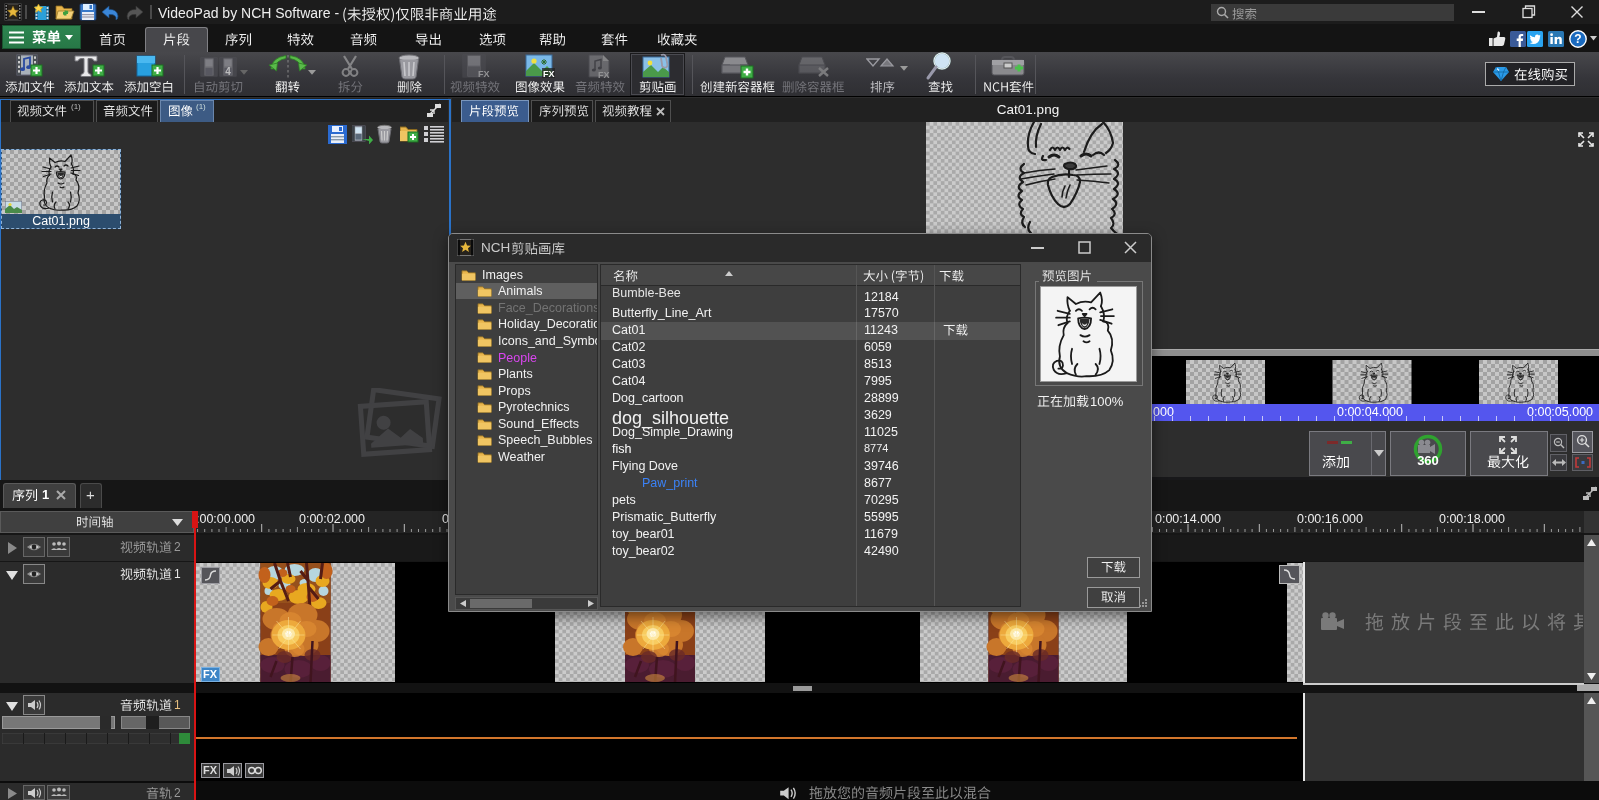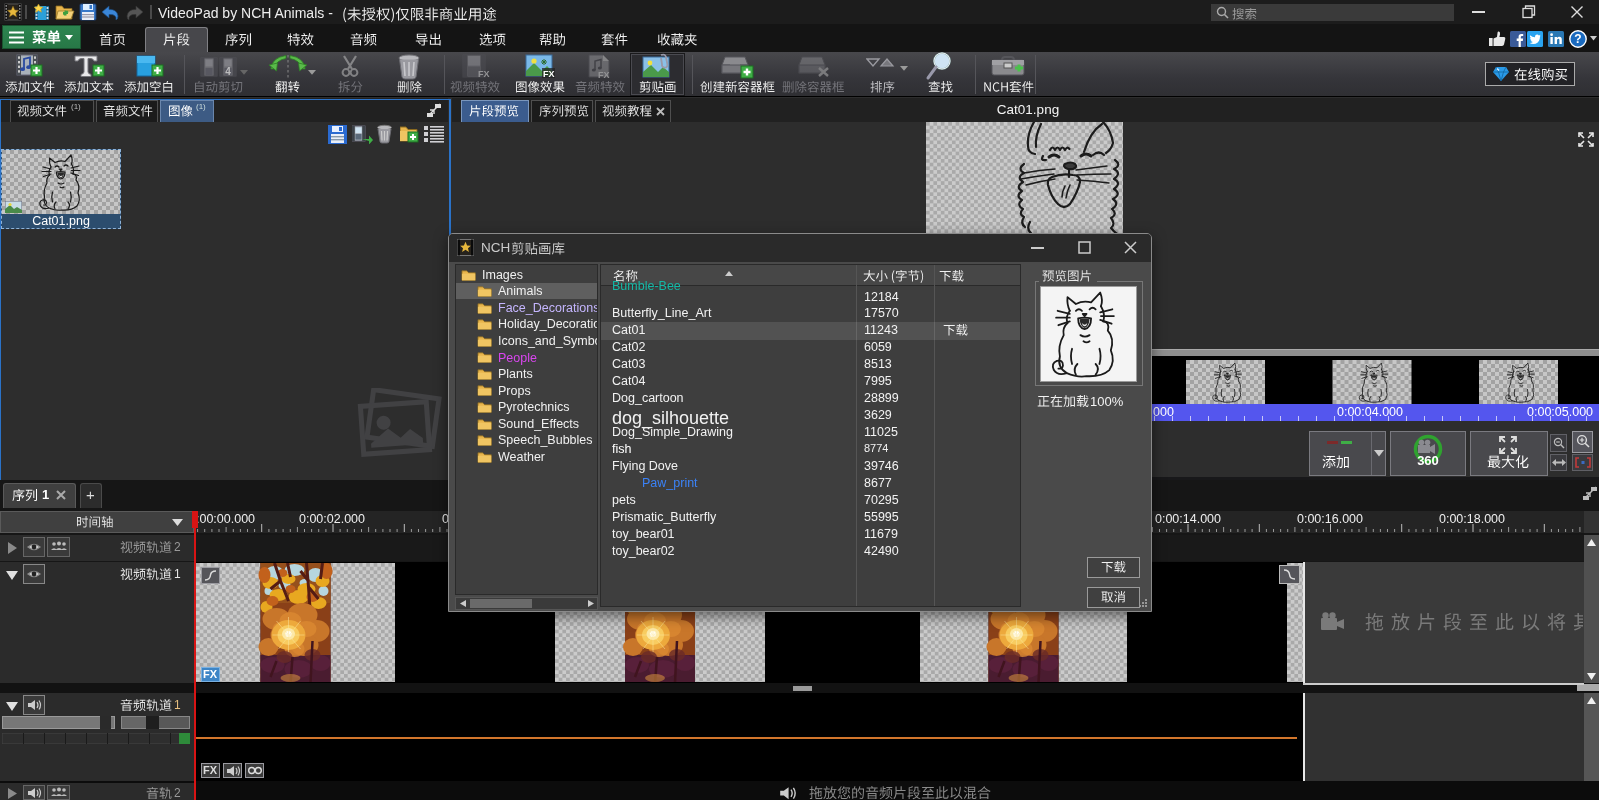--- a/index.html
+++ b/index.html
@@ -199,21 +199,21 @@
 <rect x="3" y="11" width="12" height="1.2" fill="#99a"></rect>
     <rect x="3" y="13.4" width="12" height="1.2" fill="#99a"></rect>
 </svg>
 <svg class="abs" style="left:99px;top:4px" width="22" height="17">
 <path d="M3 8 L10 2 L10 5.5 Q18 5 19 12 Q19 15 17 16 Q18 10 10 10.5 L10 14 Z" fill="#3a86d8" stroke="#1c4c80" stroke-width=".7"></path>
 </svg>
 <svg class="abs" style="left:124px;top:4px" width="22" height="17">
 <path d="M19 8 L12 2 L12 5.5 Q4 5 3 12 Q3 15 5 16 Q4 10 12 10.5 L12 14 Z" fill="#555" stroke="#333" stroke-width=".7"></path>
 </svg>
 <div class="abs" style="left:150px;top:5px;width:2px;height:14px;background:#4a4a4a"></div>
-<div class="lat" style="left:158px;top:4.5px;font-size:14px;color:#eee">VideoPad by NCH Animals - </div>
+<div class="lat" style="left:158px;top:4.5px;font-size:14px;color:#eee">VideoPad by NCH Software - </div>
 <svg class="abs " style="left:341.0px;top:5.0px" width="156" height="20">
     <path fill="#eee" transform="translate(1,14.5)" d="M3.5 2.8 4.3 2.5C3 0.4 2.4 -2 2.4 -4.5C2.4 -7 3 -9.4 4.3 -11.5L3.5 -11.9C2.1 -9.7 1.3 -7.4 1.3 -4.5C1.3 -1.7 2.1 0.7 3.5 2.8Z M11.6 -12.2V-9.8H6.8V-8.7H11.6V-6.2H5.8V-5.1H10.9C9.6 -3.3 7.4 -1.5 5.4 -0.6C5.6 -0.3 6 0.1 6.2 0.3C8.1 -0.6 10.2 -2.4 11.6 -4.3V1.2H12.7V-4.4C14.1 -2.4 16.2 -0.6 18.1 0.4C18.3 0.1 18.7 -0.4 18.9 -0.6C16.9 -1.5 14.7 -3.3 13.3 -5.1H18.6V-6.2H12.7V-8.7H17.6V-9.8H12.7V-12.2Z M32 -12.1C30.3 -11.6 27.2 -11.3 24.7 -11.2C24.8 -10.9 24.9 -10.6 24.9 -10.3C27.5 -10.5 30.7 -10.8 32.7 -11.3ZM25.2 -9.8C25.5 -9.1 25.9 -8.3 26 -7.8L26.9 -8.1C26.8 -8.7 26.4 -9.5 26 -10ZM28 -10.1C28.3 -9.4 28.5 -8.6 28.6 -8L29.5 -8.3C29.4 -8.8 29.2 -9.6 28.9 -10.3ZM24.6 -7.7V-5.4H25.6V-6.8H32.1V-5.4H33.1V-7.7H31.3C31.8 -8.4 32.3 -9.3 32.8 -10.1L31.7 -10.5C31.4 -9.6 30.8 -8.5 30.3 -7.7L30.4 -7.7ZM30.9 -4.2C30.4 -3.2 29.6 -2.4 28.7 -1.7C27.9 -2.4 27.3 -3.2 26.8 -4.2ZM25.3 -5.1V-4.2H26.5L25.9 -4C26.3 -2.9 27 -1.9 27.9 -1.2C26.7 -0.5 25.4 -0.1 24 0.2C24.2 0.4 24.4 0.9 24.5 1.1C26 0.8 27.4 0.3 28.7 -0.5C29.8 0.3 31.1 0.8 32.7 1.2C32.9 0.9 33.1 0.5 33.4 0.2C31.9 -0 30.6 -0.5 29.6 -1.1C30.8 -2.1 31.7 -3.3 32.2 -4.8L31.6 -5.1L31.4 -5.1ZM21.8 -12.2V-9.3H20V-8.2H21.8V-5.2L19.8 -4.6L20.1 -3.5L21.8 -4.1V-0.1C21.8 0.1 21.7 0.2 21.5 0.2C21.3 0.2 20.8 0.2 20.2 0.1C20.3 0.4 20.4 0.9 20.5 1.2C21.4 1.2 22 1.1 22.3 1C22.6 0.8 22.8 0.5 22.8 -0.1V-4.4L24.4 -4.9L24.3 -5.9L22.8 -5.5V-8.2H24.3V-9.3H22.8V-12.2Z M46.3 -9.8C45.8 -7.3 44.9 -5.2 43.8 -3.5C42.7 -5.2 42 -7.2 41.6 -9.8ZM40 -10.8V-9.8H40.5C41.1 -6.8 41.8 -4.5 43.1 -2.6C42 -1.3 40.6 -0.3 39.2 0.2C39.5 0.4 39.7 0.9 39.9 1.1C41.3 0.5 42.6 -0.5 43.7 -1.7C44.6 -0.6 45.7 0.3 47.2 1.2C47.3 0.9 47.6 0.6 47.9 0.3C46.5 -0.5 45.3 -1.5 44.4 -2.6C45.9 -4.6 47 -7.2 47.5 -10.7L46.8 -10.9L46.6 -10.8ZM37 -12.2V-9.1H34.6V-8.1H36.7C36.2 -6.1 35.2 -3.8 34.2 -2.6C34.4 -2.3 34.7 -1.8 34.8 -1.5C35.6 -2.5 36.4 -4.3 37 -6.1V1.1H38V-6.2C38.7 -5.4 39.5 -4.3 39.8 -3.8L40.5 -4.7C40.1 -5.2 38.5 -7 38 -7.5V-8.1H40V-9.1H38V-12.2Z M49.8 2.8C51.2 0.7 52 -1.7 52 -4.5C52 -7.4 51.2 -9.7 49.8 -11.9L49 -11.5C50.3 -9.4 50.9 -7 50.9 -4.5C50.9 -2 50.3 0.4 49 2.5Z M58.6 -10.6V-9.6H59.3L59.1 -9.5C59.7 -6.8 60.6 -4.5 61.9 -2.7C60.7 -1.3 59.2 -0.3 57.6 0.2C57.8 0.5 58.1 0.9 58.3 1.1C59.9 0.5 61.3 -0.5 62.6 -1.8C63.7 -0.6 65 0.4 66.7 1.1C66.8 0.8 67.1 0.4 67.4 0.2C65.7 -0.4 64.4 -1.4 63.3 -2.6C64.8 -4.6 66 -7.1 66.5 -10.4L65.8 -10.6L65.6 -10.6ZM60.1 -9.6H65.3C64.8 -7.1 63.8 -5.1 62.6 -3.5C61.5 -5.2 60.7 -7.2 60.1 -9.6ZM57.6 -12.1C56.7 -9.8 55.2 -7.6 53.7 -6.2C53.9 -5.9 54.2 -5.3 54.3 -5.1C54.9 -5.6 55.5 -6.3 56 -7V1.1H57.1V-8.6C57.7 -9.6 58.2 -10.7 58.6 -11.8Z M69.1 -11.6V1.1H70.1V-10.6H72.2C71.9 -9.6 71.5 -8.4 71.1 -7.3C72.1 -6.2 72.4 -5.2 72.4 -4.4C72.4 -3.9 72.3 -3.5 72.1 -3.3C71.9 -3.3 71.8 -3.2 71.6 -3.2C71.4 -3.2 71.1 -3.2 70.8 -3.2C70.9 -3 71 -2.5 71 -2.3C71.4 -2.3 71.7 -2.3 72 -2.3C72.3 -2.3 72.6 -2.4 72.8 -2.6C73.2 -2.9 73.3 -3.5 73.3 -4.3C73.3 -5.2 73.1 -6.2 72.1 -7.4C72.5 -8.6 73.1 -10 73.5 -11.2L72.8 -11.6L72.6 -11.6ZM79.6 -7.9V-6.1H75.3V-7.9ZM79.6 -8.8H75.3V-10.6H79.6ZM74.2 1.2C74.4 1 74.9 0.8 77.9 0C77.9 -0.2 77.8 -0.7 77.9 -1L75.3 -0.4V-5.2H76.7C77.4 -2.3 78.8 -0 81.1 1.1C81.2 0.8 81.5 0.3 81.8 0.1C80.6 -0.4 79.7 -1.2 79 -2.2C79.8 -2.7 80.7 -3.3 81.5 -3.9L80.8 -4.7C80.2 -4.2 79.3 -3.5 78.5 -3C78.1 -3.6 77.9 -4.4 77.6 -5.2H80.6V-11.5H74.2V-0.8C74.2 -0.2 73.9 0.1 73.7 0.3C73.8 0.5 74.1 0.9 74.2 1.2Z M90.7 -12.1V1.2H91.8V-2.3H96.2V-3.4H91.8V-5.7H95.6V-6.7H91.8V-8.9H95.9V-10H91.8V-12.1ZM83.1 -3.4V-2.3H87.4V1.1H88.5V-12.1H87.4V-10H83.4V-8.9H87.4V-6.7H83.7V-5.7H87.4V-3.4Z M100.8 -9.3C101.1 -8.8 101.5 -8.1 101.7 -7.6L102.7 -8C102.5 -8.5 102.1 -9.1 101.7 -9.7ZM104.9 -5.9C105.9 -5.2 107.1 -4.2 107.8 -3.6L108.4 -4.4C107.8 -4.9 106.5 -5.9 105.5 -6.5ZM102.5 -6.4C101.9 -5.7 100.9 -4.9 100 -4.4C100.2 -4.2 100.4 -3.7 100.5 -3.6C101.4 -4.2 102.6 -5.2 103.3 -6ZM106.4 -9.6C106.1 -9 105.7 -8.2 105.3 -7.6H98.5V1.1H99.6V-6.7H108.6V-0.1C108.6 0.2 108.5 0.2 108.3 0.2C108.1 0.3 107.2 0.3 106.3 0.2C106.5 0.5 106.6 0.8 106.7 1.1C107.9 1.1 108.6 1.1 109.1 0.9C109.5 0.8 109.6 0.5 109.6 -0V-7.6H106.4C106.8 -8.1 107.2 -8.7 107.5 -9.3ZM101.4 -4V-0H102.3V-0.7H106.7V-4ZM102.3 -3.2H105.8V-1.5H102.3ZM103.2 -12C103.4 -11.6 103.6 -11 103.8 -10.6H97.7V-9.7H110.4V-10.6H105C104.8 -11.1 104.5 -11.7 104.2 -12.2Z M123.7 -8.8C123.1 -7.2 122.1 -5.1 121.3 -3.8L122.2 -3.3C123 -4.7 124 -6.7 124.7 -8.3ZM112.5 -8.5C113.3 -6.9 114.1 -4.7 114.5 -3.4L115.6 -3.8C115.2 -5.1 114.3 -7.2 113.5 -8.8ZM119.8 -12V-0.7H117.3V-12H116.2V-0.7H112.2V0.4H125V-0.7H120.9V-12Z M128 -11.2V-5.9C128 -3.9 127.9 -1.3 126.3 0.5C126.5 0.7 126.9 1 127.1 1.2C128.2 0 128.7 -1.7 128.9 -3.3H132.6V1H133.7V-3.3H137.6V-0.3C137.6 -0.1 137.5 0 137.2 0C136.9 0.1 135.9 0.1 134.9 0C135.1 0.3 135.2 0.8 135.3 1.1C136.7 1.1 137.5 1.1 138 0.9C138.5 0.7 138.7 0.4 138.7 -0.3V-11.2ZM129.1 -10.1H132.6V-7.8H129.1ZM137.6 -10.1V-7.8H133.7V-10.1ZM129.1 -6.8H132.6V-4.3H129C129.1 -4.9 129.1 -5.4 129.1 -5.9ZM137.6 -6.8V-4.3H133.7V-6.8Z M146.5 -4.6C146 -3.6 145.3 -2.7 144.5 -2C144.7 -1.9 145.1 -1.6 145.3 -1.4C146.1 -2.1 146.9 -3.3 147.4 -4.3ZM150.9 -4.2C151.7 -3.4 152.6 -2.2 152.9 -1.5L153.8 -1.9C153.5 -2.7 152.6 -3.8 151.8 -4.6ZM141.4 -11C142.3 -10.4 143.4 -9.6 143.9 -9.1L144.7 -9.8C144.1 -10.4 143 -11.2 142.2 -11.6ZM145 -6.1V-5.2H148.8V-1.9C148.8 -1.8 148.7 -1.7 148.5 -1.7C148.3 -1.7 147.8 -1.7 147.1 -1.7C147.3 -1.4 147.4 -1 147.5 -0.8C148.4 -0.8 148.9 -0.8 149.3 -0.9C149.7 -1.1 149.8 -1.4 149.8 -1.9V-5.2H153.9V-6.1H149.8V-7.6H152V-8.5H146.6V-7.6H148.8V-6.1ZM144 -7.1H141V-6.1H142.9V-1.5C142.3 -1.2 141.6 -0.6 140.9 0.2L141.6 1.1C142.3 0.2 143 -0.7 143.5 -0.7C143.9 -0.7 144.4 -0.2 144.9 0.2C145.9 0.8 147.1 1 148.9 1C150.5 1 152.9 0.9 153.9 0.8C153.9 0.5 154.1 -0 154.2 -0.3C152.8 -0.1 150.6 -0 148.9 -0C147.3 -0 146.1 -0.1 145.2 -0.7C144.6 -1.1 144.3 -1.4 144 -1.5ZM149 -12.3C148 -10.7 146.1 -9.2 144.2 -8.4C144.4 -8.1 144.8 -7.8 144.9 -7.5C146.5 -8.3 148 -9.5 149.2 -10.9C150.3 -9.5 152.1 -8.3 153.6 -7.7C153.8 -8 154.1 -8.4 154.4 -8.7C152.7 -9.2 150.8 -10.4 149.7 -11.6L150 -11.9Z"></path>
   </svg>
 <div class="abs" style="left:1211px;top:4px;width:243px;height:17px;background:#3a3a3a"></div>
 <svg class="abs" style="left:1216px;top:6px" width="13" height="13">
 <circle cx="5.5" cy="5.5" r="4" fill="none" stroke="#aaa" stroke-width="1.4"></circle>
     <path d="M8.5 8.5 L12 12" stroke="#aaa" stroke-width="1.6"></path>
   </svg>
 <svg class="abs " style="left:1231.0px;top:6.0px" width="27" height="17">
     <path fill="#9a9a9a" transform="translate(1,12.5)" d="M2.1 -10.5V-8H0.6V-7.1H2.1V-4.4L0.5 -3.9L0.7 -3L2.1 -3.5V-0.2C2.1 0 2 0 1.9 0C1.7 0.1 1.3 0.1 0.8 0C0.9 0.3 1 0.7 1.1 0.9C1.8 1 2.3 0.9 2.6 0.8C2.9 0.6 3 0.3 3 -0.2V-3.8L4.4 -4.4L4.2 -5.2L3 -4.8V-7.1H4.2V-8H3V-10.5ZM4.7 -3.6V-2.8H5.3L5.2 -2.8C5.7 -2 6.4 -1.2 7.3 -0.7C6.2 -0.2 5 0.1 3.8 0.2C4 0.5 4.1 0.8 4.2 1C5.6 0.8 7 0.4 8.1 -0.2C9.1 0.4 10.2 0.7 11.5 1C11.6 0.7 11.8 0.4 12 0.2C10.9 0 9.9 -0.3 9 -0.7C10 -1.3 10.9 -2.2 11.4 -3.4L10.8 -3.7L10.7 -3.6H8.5V-4.8H11.4V-9.5H9V-8.7H10.6V-7.5H9.1V-6.8H10.6V-5.6H8.5V-10.5H7.7V-5.6H5.7V-6.8H7.1V-7.5H5.7V-8.7C6.4 -8.9 7 -9.1 7.6 -9.4L6.9 -10.1C6.5 -9.7 5.6 -9.4 4.9 -9.2V-4.8H7.7V-3.6ZM10.1 -2.8C9.6 -2.1 9 -1.5 8.2 -1.1C7.3 -1.6 6.6 -2.1 6.1 -2.8Z M20.4 -1.3C21.5 -0.7 22.8 0.2 23.5 0.7L24.2 0.2C23.5 -0.4 22.2 -1.2 21.1 -1.8ZM16.1 -1.7C15.4 -1 14.3 -0.3 13.3 0.1C13.5 0.3 13.8 0.6 14 0.8C15 0.2 16.2 -0.6 17 -1.4ZM14.9 -4C15.1 -4.1 15.5 -4.1 17.8 -4.3C16.7 -3.8 15.9 -3.4 15.5 -3.2C14.7 -3 14.2 -2.8 13.8 -2.7C13.9 -2.5 14 -2.1 14 -1.9C14.3 -2 14.8 -2.1 18.5 -2.3V-0.1C18.5 0 18.4 0.1 18.2 0.1C18 0.1 17.4 0.1 16.6 0.1C16.7 0.3 16.9 0.7 16.9 0.9C17.9 0.9 18.5 0.9 18.9 0.8C19.3 0.7 19.4 0.4 19.4 -0.1V-2.4L22.5 -2.6C22.8 -2.2 23.1 -1.9 23.3 -1.6L24 -2.1C23.5 -2.8 22.4 -3.8 21.5 -4.5L20.8 -4.1C21.1 -3.8 21.5 -3.5 21.8 -3.2L16.4 -2.9C18.1 -3.6 19.9 -4.4 21.6 -5.4L20.9 -6C20.4 -5.6 19.8 -5.3 19.1 -5L16.4 -4.8C17.2 -5.2 18.1 -5.8 18.9 -6.3L18.5 -6.6H23.3V-5.1H24.2V-7.4H19.2V-8.6H24V-9.4H19.2V-10.5H18.3V-9.4H13.4V-8.6H18.3V-7.4H13.3V-5.1H14.2V-6.6H17.9C17 -5.9 15.9 -5.3 15.6 -5.1C15.2 -5 14.9 -4.8 14.7 -4.8C14.8 -4.6 14.9 -4.2 14.9 -4Z"></path>
@@ -1182,21 +1182,21 @@
       <g transform="scale(0.95)">
         <use href="#folder"></use>
       </g>
     </svg>
     <div class="lat" style="left:42px;top:19.2px;font-size:12.5px;color:#f0f0f0">Animals</div>
     <svg class="abs" style="left:21px;top:35.6px" width="16" height="14">
       <g transform="scale(0.95)">
         <use href="#folder"></use>
       </g>
     </svg>
-    <div class="lat" style="left:42px;top:35.8px;font-size:12.5px;color:#c4b5fd">Face_Decorations</div>
+    <div class="lat" style="left:42px;top:35.8px;font-size:12.5px;color:#737373">Face_Decorations</div>
     <svg class="abs" style="left:21px;top:52.2px" width="16" height="14">
       <g transform="scale(0.95)">
         <use href="#folder"></use>
       </g>
     </svg>
     <div class="lat" style="left:42px;top:52.4px;font-size:12.5px;color:#f0f0f0">Holiday_Decorations</div>
     <svg class="abs" style="left:21px;top:68.7px" width="16" height="14">
       <g transform="scale(0.95)">
         <use href="#folder"></use>
       </g>
@@ -1262,21 +1262,21 @@
     <path d="M0 5 L8 5 L4 0 Z" fill="#ccc"></path>
   </svg>
 <svg class="abs " style="left:862.0px;top:268.0px" width="63" height="17">
     <path fill="#f0f0f0" transform="translate(1,12.5)" d="M5.8 -10.5C5.8 -9.5 5.8 -8.2 5.6 -6.9H0.8V-6H5.4C4.9 -3.6 3.7 -1.2 0.5 0.2C0.8 0.4 1.1 0.7 1.2 1C4.3 -0.4 5.7 -2.8 6.3 -5.2C7.2 -2.4 8.8 -0.2 11.3 1C11.4 0.7 11.7 0.3 12 0.1C9.6 -0.9 7.9 -3.2 7 -6H11.8V-6.9H6.6C6.8 -8.2 6.8 -9.5 6.8 -10.5Z M18.3 -10.3V-0.3C18.3 -0.1 18.2 0 17.9 0C17.7 0.1 16.8 0.1 15.9 0C16 0.3 16.2 0.7 16.3 1C17.4 1 18.2 1 18.7 0.8C19.1 0.7 19.3 0.4 19.3 -0.3V-10.3ZM21.3 -7.1C22.4 -5.3 23.4 -3 23.7 -1.5L24.7 -1.9C24.4 -3.4 23.3 -5.7 22.2 -7.5ZM15 -7.4C14.7 -5.7 14 -3.6 12.9 -2.2C13.2 -2.1 13.6 -1.9 13.8 -1.7C14.9 -3.1 15.7 -5.4 16.1 -7.2Z M30.8 2.5 31.5 2.1C30.4 0.4 29.9 -1.8 29.9 -3.9C29.9 -6 30.4 -8.1 31.5 -9.9L30.8 -10.2C29.6 -8.3 28.9 -6.3 28.9 -3.9C28.9 -1.4 29.6 0.6 30.8 2.5Z M37.8 -4.5V-3.8H32.9V-2.9H37.8V-0.2C37.8 0 37.7 0.1 37.5 0.1C37.3 0.1 36.4 0.1 35.6 0.1C35.8 0.3 35.9 0.7 36 1C37.1 1 37.7 1 38.2 0.8C38.6 0.7 38.8 0.4 38.8 -0.2V-2.9H43.6V-3.8H38.8V-4.2C39.9 -4.8 41 -5.7 41.8 -6.5L41.1 -6.9L40.9 -6.9H34.9V-6H40C39.3 -5.5 38.5 -4.9 37.8 -4.5ZM37.3 -10.3C37.6 -10 37.8 -9.6 38 -9.2H33V-6.6H33.9V-8.3H42.6V-6.6H43.5V-9.2H39.1C38.9 -9.6 38.6 -10.2 38.2 -10.6Z M45.8 -6.1V-5.2H49V1H50V-5.2H54.2V-1.9C54.2 -1.7 54.1 -1.7 53.9 -1.7C53.6 -1.7 52.8 -1.7 51.9 -1.7C52 -1.4 52.1 -1 52.1 -0.7C53.3 -0.7 54.1 -0.7 54.6 -0.9C55 -1 55.1 -1.3 55.1 -1.9V-6.1ZM52.5 -10.5V-9.1H49.1V-10.5H48.1V-9.1H45.2V-8.2H48.1V-6.8H49.1V-8.2H52.5V-6.8H53.4V-8.2H56.4V-9.1H53.4V-10.5Z M58.3 2.5C59.4 0.6 60.1 -1.4 60.1 -3.9C60.1 -6.3 59.4 -8.3 58.3 -10.2L57.5 -9.9C58.6 -8.1 59.2 -6 59.2 -3.9C59.2 -1.8 58.6 0.4 57.5 2.1Z"></path>
   </svg>
 <svg class="abs " style="left:938.0px;top:268.0px" width="27" height="17">
     <path fill="#f0f0f0" transform="translate(1,12.5)" d="M0.7 -9.6V-8.6H5.5V1H6.5V-5.6C7.9 -4.9 9.6 -3.8 10.5 -3.1L11.2 -4C10.2 -4.7 8.2 -5.9 6.7 -6.6L6.5 -6.4V-8.6H11.8V-9.6Z M21.7 -9.8C22.3 -9.3 22.9 -8.6 23.2 -8.2L23.9 -8.7C23.6 -9.1 23 -9.8 22.4 -10.2ZM23 -6.3C22.7 -5.1 22.2 -3.9 21.6 -2.9C21.4 -4 21.2 -5.4 21.1 -6.9H24.4V-7.7H21.1C21 -8.6 21 -9.5 21 -10.5H20.1C20.1 -9.5 20.1 -8.6 20.2 -7.7H17.1V-8.8H19.3V-9.5H17.1V-10.5H16.2V-9.5H13.8V-8.8H16.2V-7.7H13.2V-6.9H20.2C20.3 -4.9 20.6 -3.2 21 -1.8C20.3 -0.9 19.6 -0.2 18.8 0.4C19.1 0.6 19.3 0.8 19.5 1C20.2 0.5 20.8 -0.1 21.3 -0.8C21.8 0.3 22.4 0.9 23.2 0.9C24.1 0.9 24.4 0.3 24.5 -1.6C24.3 -1.6 24 -1.8 23.8 -2C23.7 -0.6 23.6 -0 23.3 -0C22.8 -0 22.3 -0.6 21.9 -1.7C22.8 -3 23.4 -4.5 23.8 -6ZM13.3 -1.2 13.4 -0.3 16.7 -0.6V1H17.5V-0.7L19.8 -0.9V-1.7L17.5 -1.5V-2.7H19.5V-3.5H17.5V-4.5H16.7V-3.5H14.9C15.2 -3.9 15.5 -4.4 15.7 -4.9H19.8V-5.7H16.1C16.2 -6 16.4 -6.3 16.5 -6.6L15.6 -6.9C15.5 -6.5 15.3 -6.1 15.1 -5.7H13.4V-4.9H14.8C14.6 -4.5 14.4 -4.1 14.3 -4C14.1 -3.7 13.9 -3.4 13.7 -3.4C13.8 -3.1 14 -2.7 14 -2.5C14.1 -2.6 14.5 -2.7 15 -2.7H16.7V-1.4Z"></path>
   </svg>
 <div class="abs" style="left:856px;top:265px;width:1px;height:341px;background:#555"></div>
 <div class="abs" style="left:934px;top:265px;width:1px;height:341px;background:#555"></div>
-<div class="lat" style="left:612px;top:279px;font-size:12.5px;color:#14b8a6">Bumble-Bee</div>
+<div class="lat" style="left:612px;top:286px;font-size:12.5px;color:#e5e5e5">Bumble-Bee</div>
 <div class="lat" style="left:864px;top:289.5px;font-size:12.5px;color:#f2f2f2">12184</div>
 <div class="lat" style="left:612px;top:306.4px;font-size:12.5px;color:#f2f2f2">Butterfly_Line_Art</div>
 <div class="lat" style="left:864px;top:306.4px;font-size:12.5px;color:#f2f2f2">17570</div>
 <div class="abs" style="left:601px;top:322.4px;width:419px;height:17.5px;background:#525252"></div>
 <div class="abs" style="left:856px;top:322.4px;width:1px;height:17.5px;background:#666"></div>
 <div class="abs" style="left:934px;top:322.4px;width:1px;height:17.5px;background:#666"></div>
 <div class="lat" style="left:612px;top:323.4px;font-size:12.5px;color:#f2f2f2">Cat01</div>
 <div class="lat" style="left:864px;top:323.4px;font-size:12.5px;color:#f2f2f2">11243</div>
 <svg class="abs " style="left:942.0px;top:322.2px" width="27" height="17">
     <path fill="#f2f2f2" transform="translate(1,12.5)" d="M0.7 -9.6V-8.6H5.5V1H6.5V-5.6C7.9 -4.9 9.6 -3.8 10.5 -3.1L11.2 -4C10.2 -4.7 8.2 -5.9 6.7 -6.6L6.5 -6.4V-8.6H11.8V-9.6Z M21.7 -9.8C22.3 -9.3 22.9 -8.6 23.2 -8.2L23.9 -8.7C23.6 -9.1 23 -9.8 22.4 -10.2ZM23 -6.3C22.7 -5.1 22.2 -3.9 21.6 -2.9C21.4 -4 21.2 -5.4 21.1 -6.9H24.4V-7.7H21.1C21 -8.6 21 -9.5 21 -10.5H20.1C20.1 -9.5 20.1 -8.6 20.2 -7.7H17.1V-8.8H19.3V-9.5H17.1V-10.5H16.2V-9.5H13.8V-8.8H16.2V-7.7H13.2V-6.9H20.2C20.3 -4.9 20.6 -3.2 21 -1.8C20.3 -0.9 19.6 -0.2 18.8 0.4C19.1 0.6 19.3 0.8 19.5 1C20.2 0.5 20.8 -0.1 21.3 -0.8C21.8 0.3 22.4 0.9 23.2 0.9C24.1 0.9 24.4 0.3 24.5 -1.6C24.3 -1.6 24 -1.8 23.8 -2C23.7 -0.6 23.6 -0 23.3 -0C22.8 -0 22.3 -0.6 21.9 -1.7C22.8 -3 23.4 -4.5 23.8 -6ZM13.3 -1.2 13.4 -0.3 16.7 -0.6V1H17.5V-0.7L19.8 -0.9V-1.7L17.5 -1.5V-2.7H19.5V-3.5H17.5V-4.5H16.7V-3.5H14.9C15.2 -3.9 15.5 -4.4 15.7 -4.9H19.8V-5.7H16.1C16.2 -6 16.4 -6.3 16.5 -6.6L15.6 -6.9C15.5 -6.5 15.3 -6.1 15.1 -5.7H13.4V-4.9H14.8C14.6 -4.5 14.4 -4.1 14.3 -4C14.1 -3.7 13.9 -3.4 13.7 -3.4C13.8 -3.1 14 -2.7 14 -2.5C14.1 -2.6 14.5 -2.7 15 -2.7H16.7V-1.4Z"></path>

